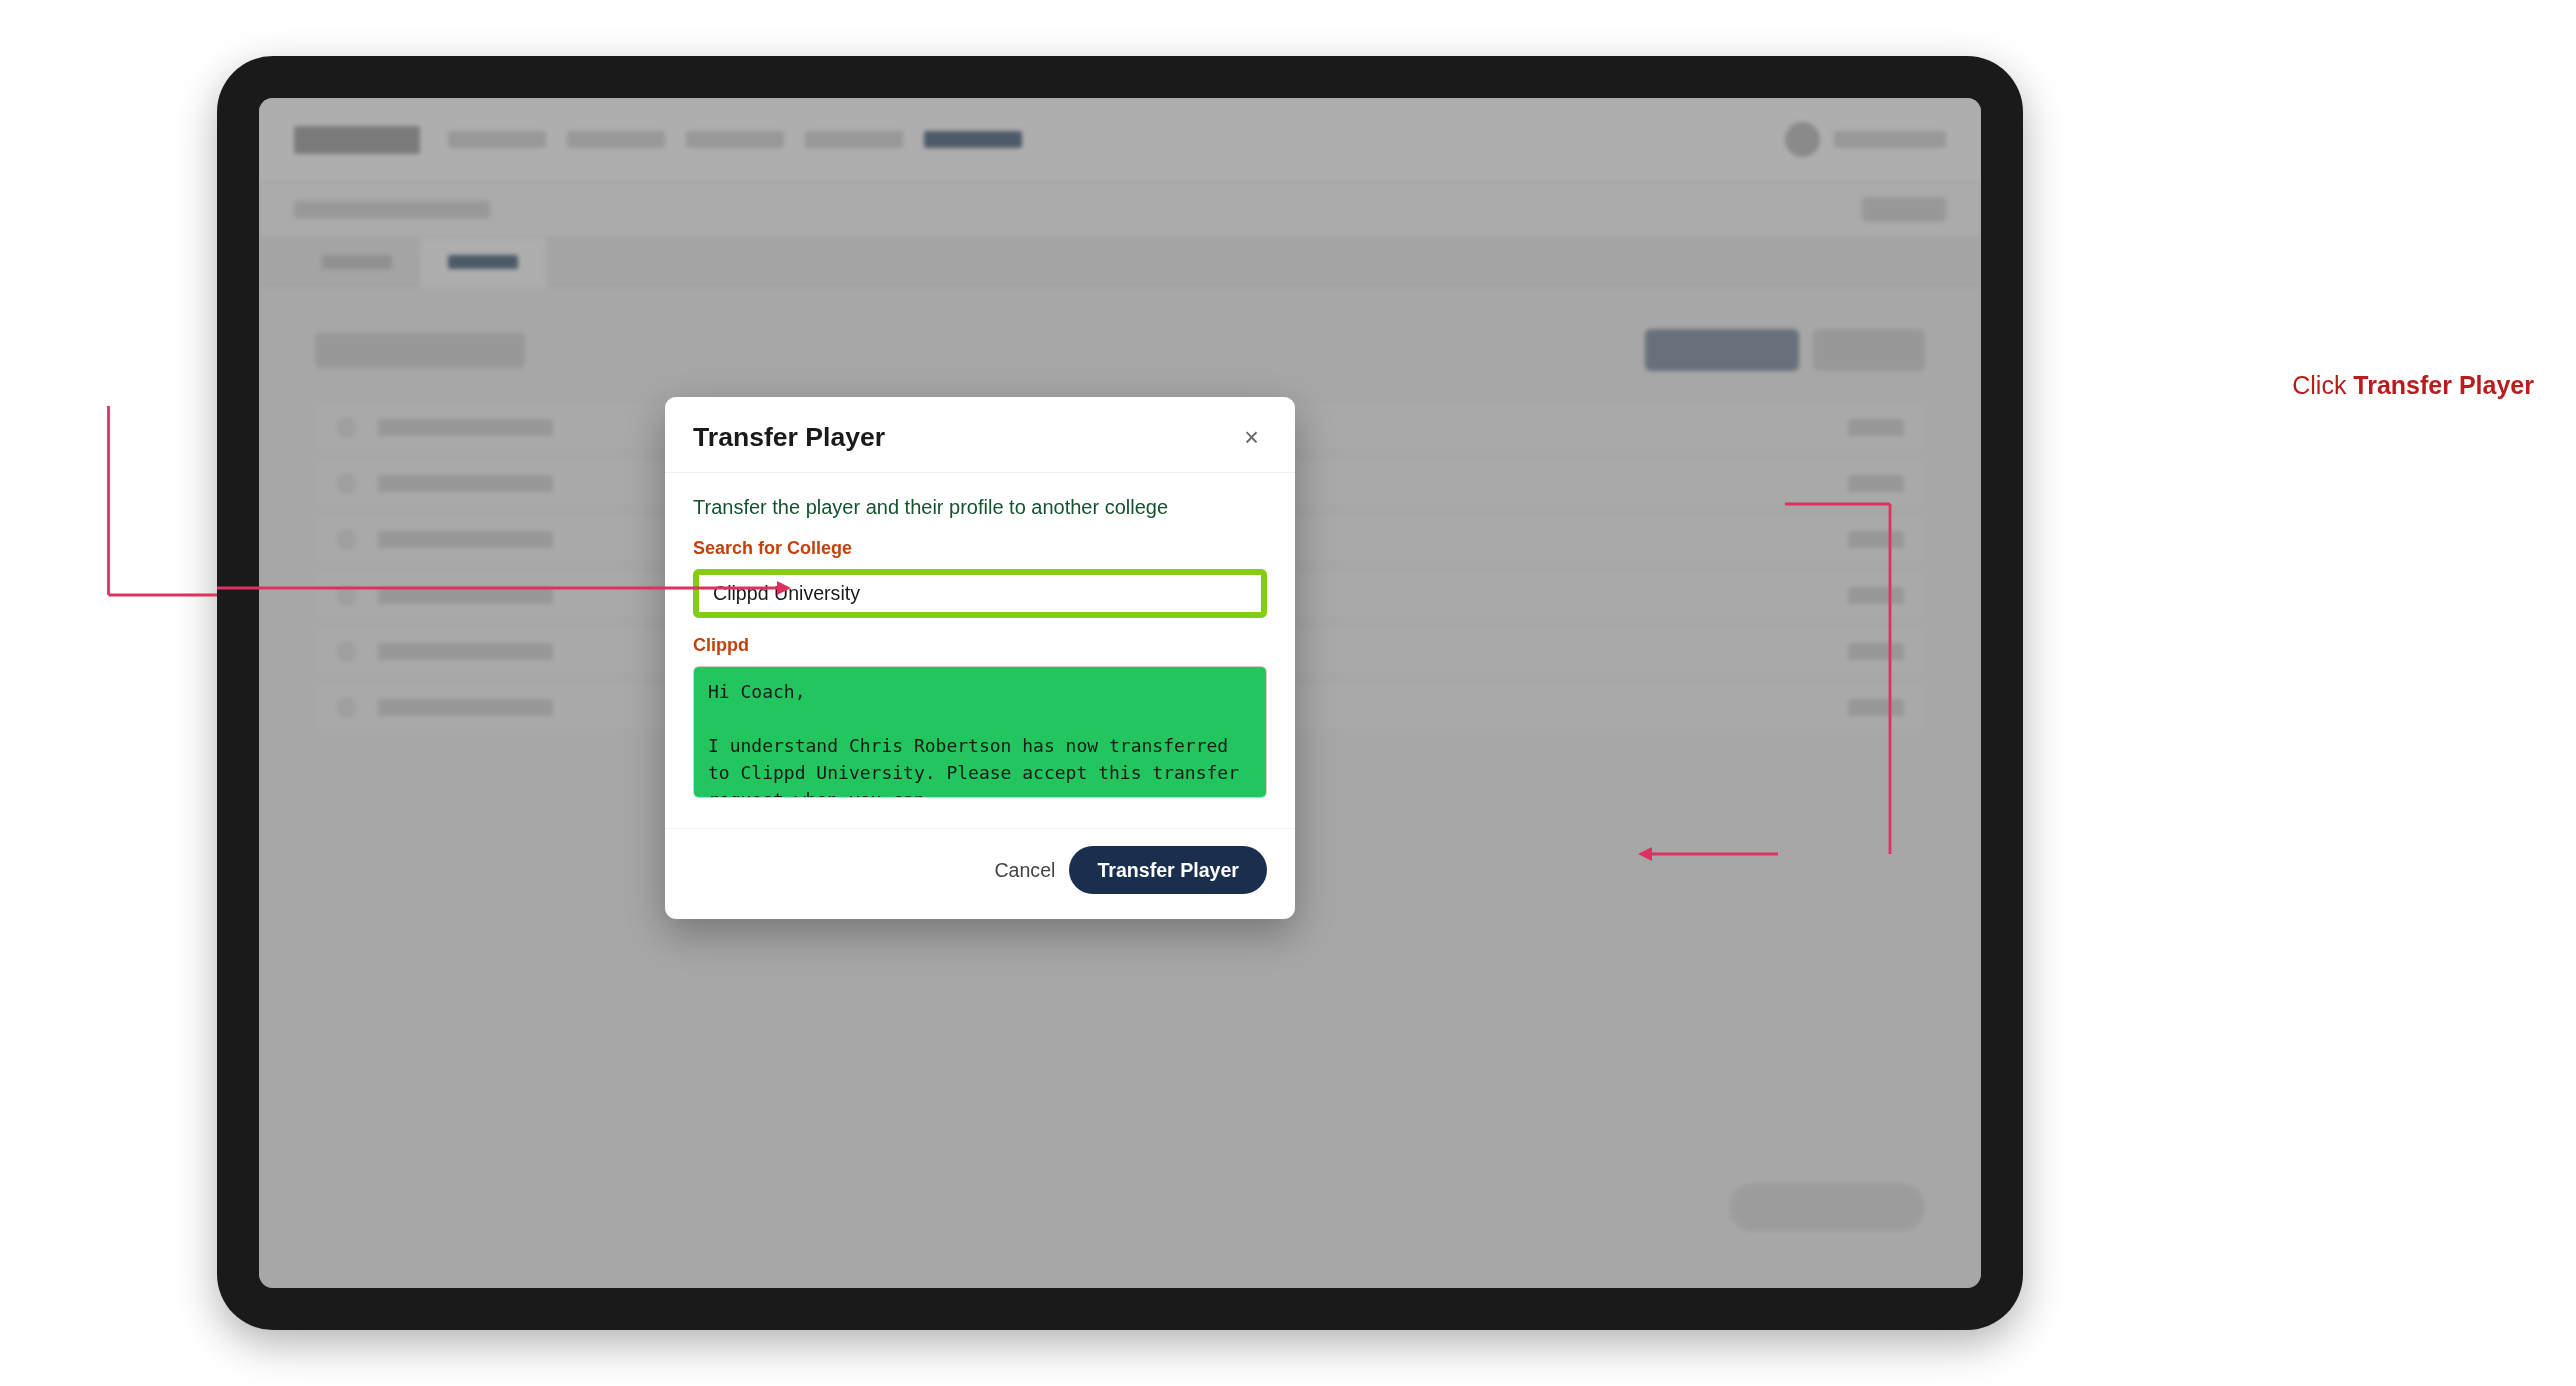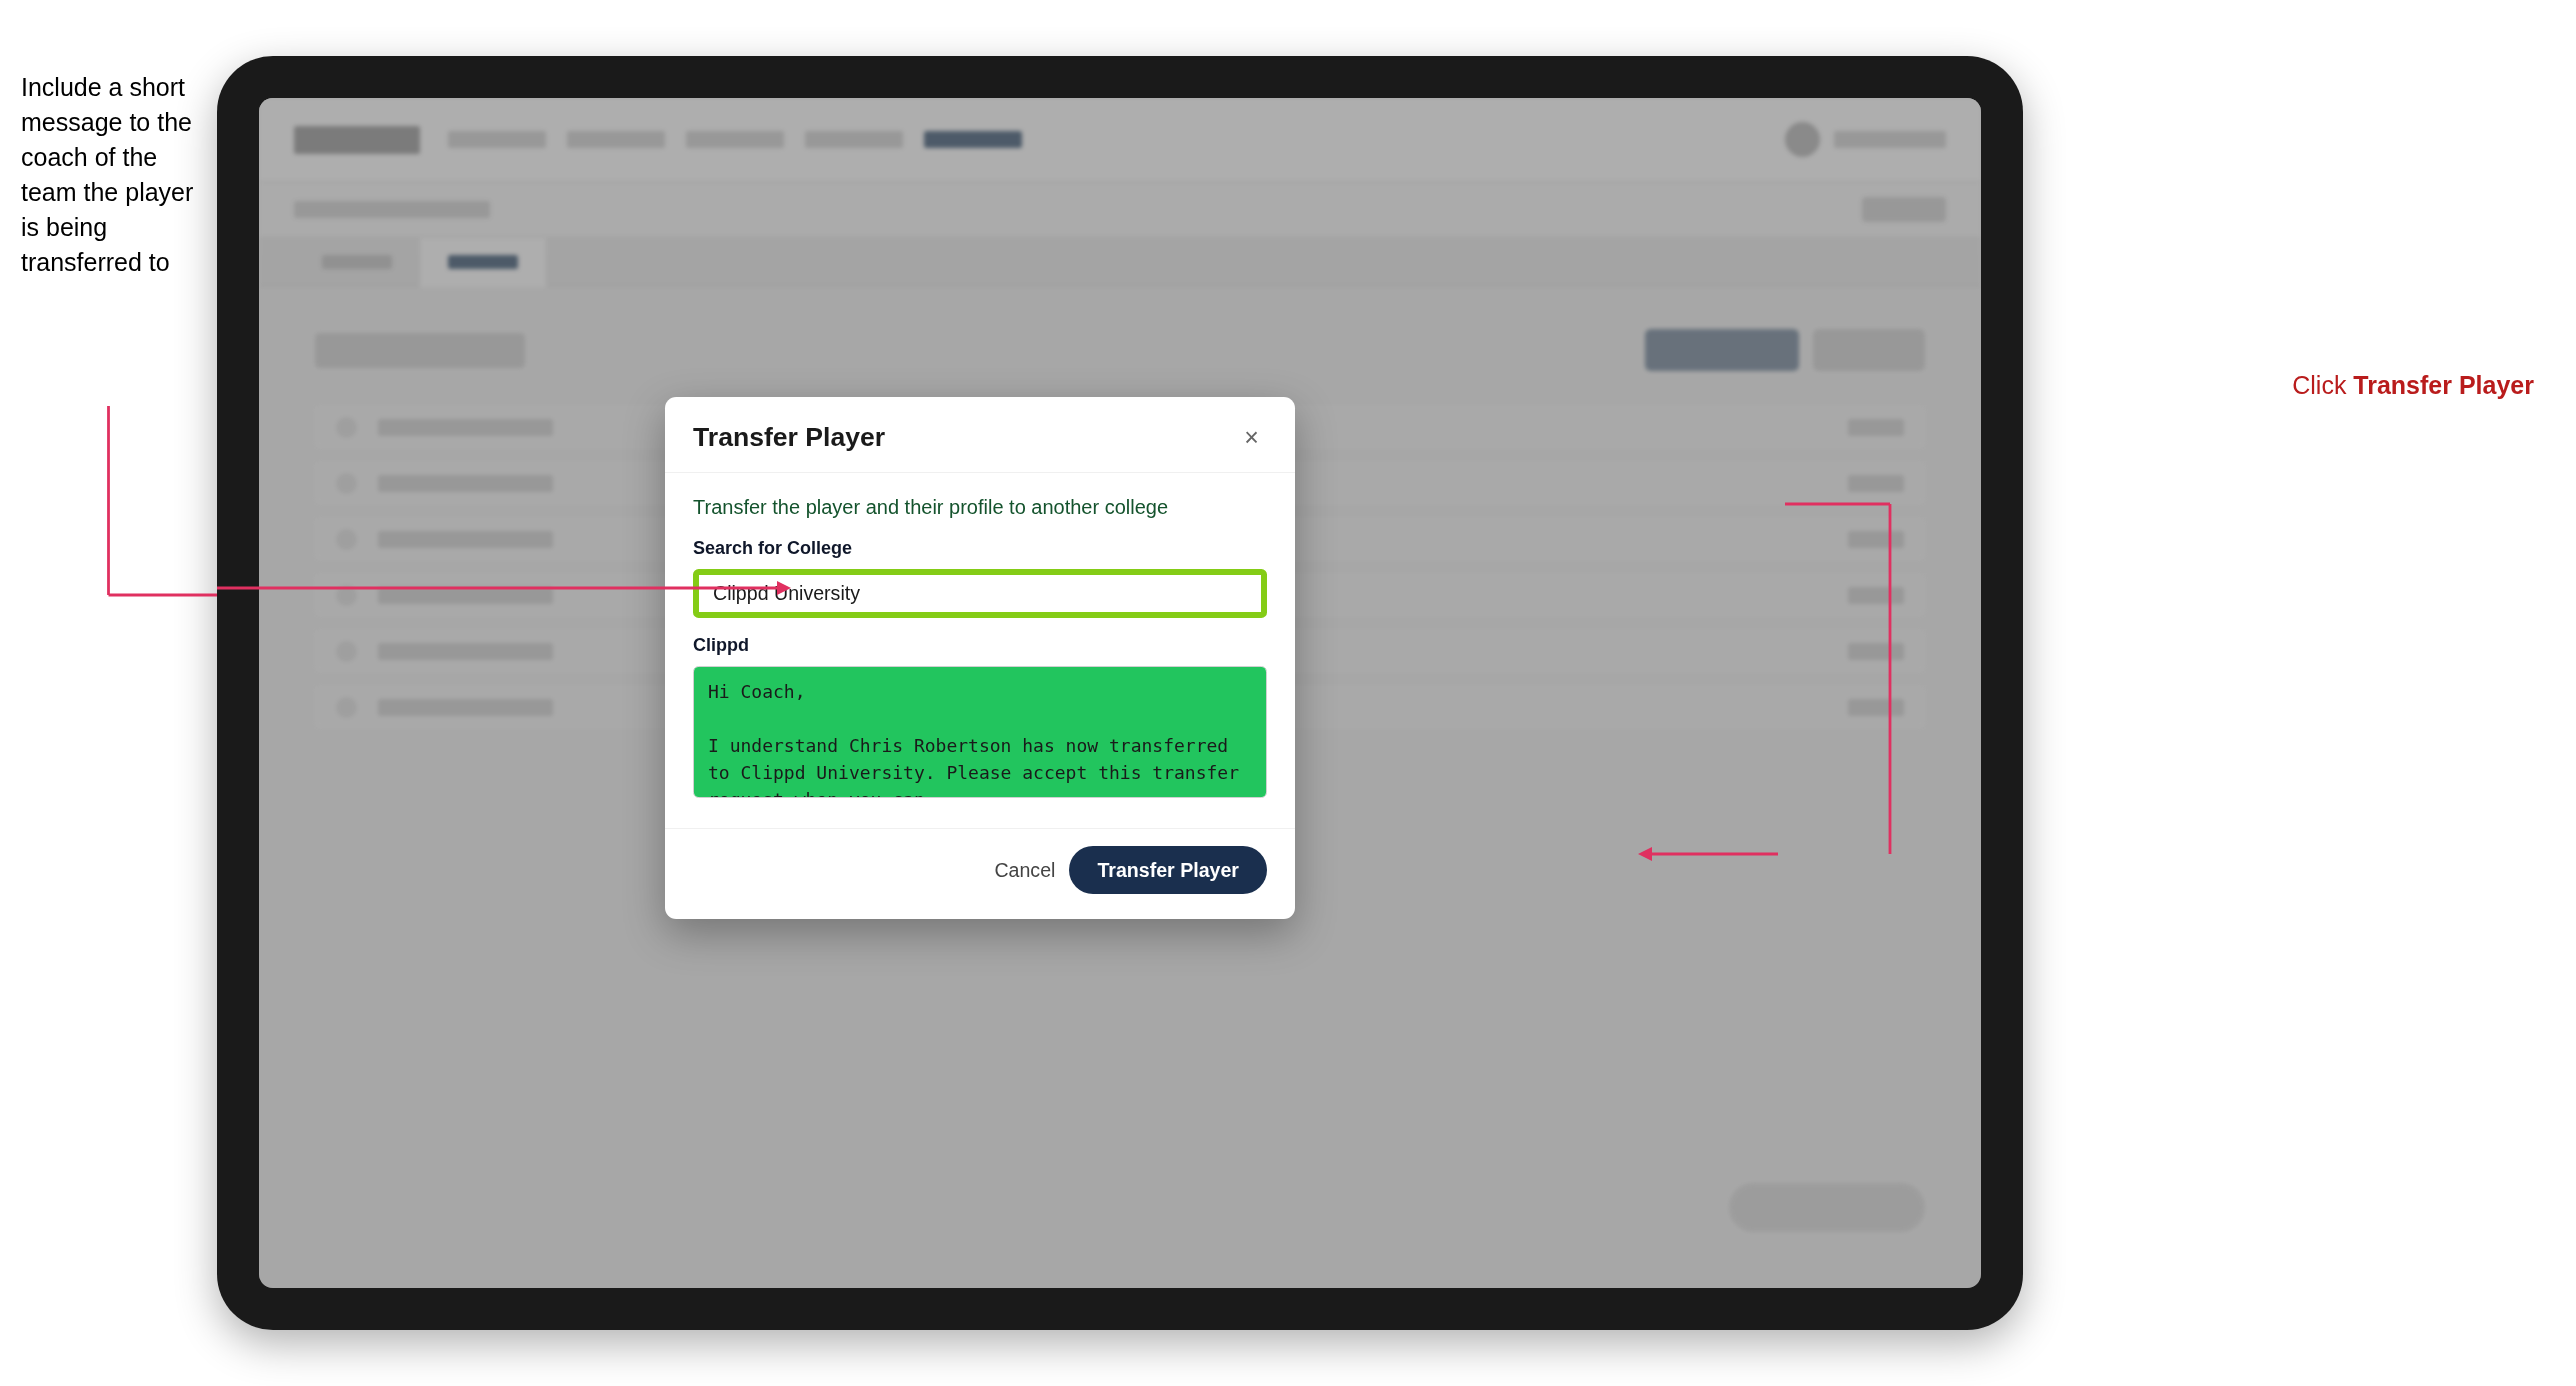--- a/index.html
+++ b/index.html
@@ -343,21 +343,21 @@
 
     .modal-subtitle {
       font-size: 20px;
       color: #14532d;
       margin-bottom: 19.6px;
     }
 
     .form-label {
       font-size: 18px;
       font-weight: 600;
-      color: #0f172a;
+      color: #c2410c;
       margin-bottom: 9.8px;
       display: block;
     }
 
     .form-input {
       width: 100%;
       height: 49px;
       border: 6px solid #84cc16;
       border-radius: 5.6px;
       padding: 0 14px;
@@ -420,21 +420,20 @@
       width: 100%;
       height: 100%;
       pointer-events: none;
       z-index: 100;
     }
   </style>
 </head>
 <body>
 
 <div class="annotation-left">
-  <div>Include a short message to the coach of the team the player is being transferred to</div>
 </div>
 
 <div class="annotation-right">
   <span>Click </span><strong>Transfer Player</strong>
 </div>
 
 <div class="tablet-frame">
   <div class="tablet-screen">
 
     <div class="screen-bg">

